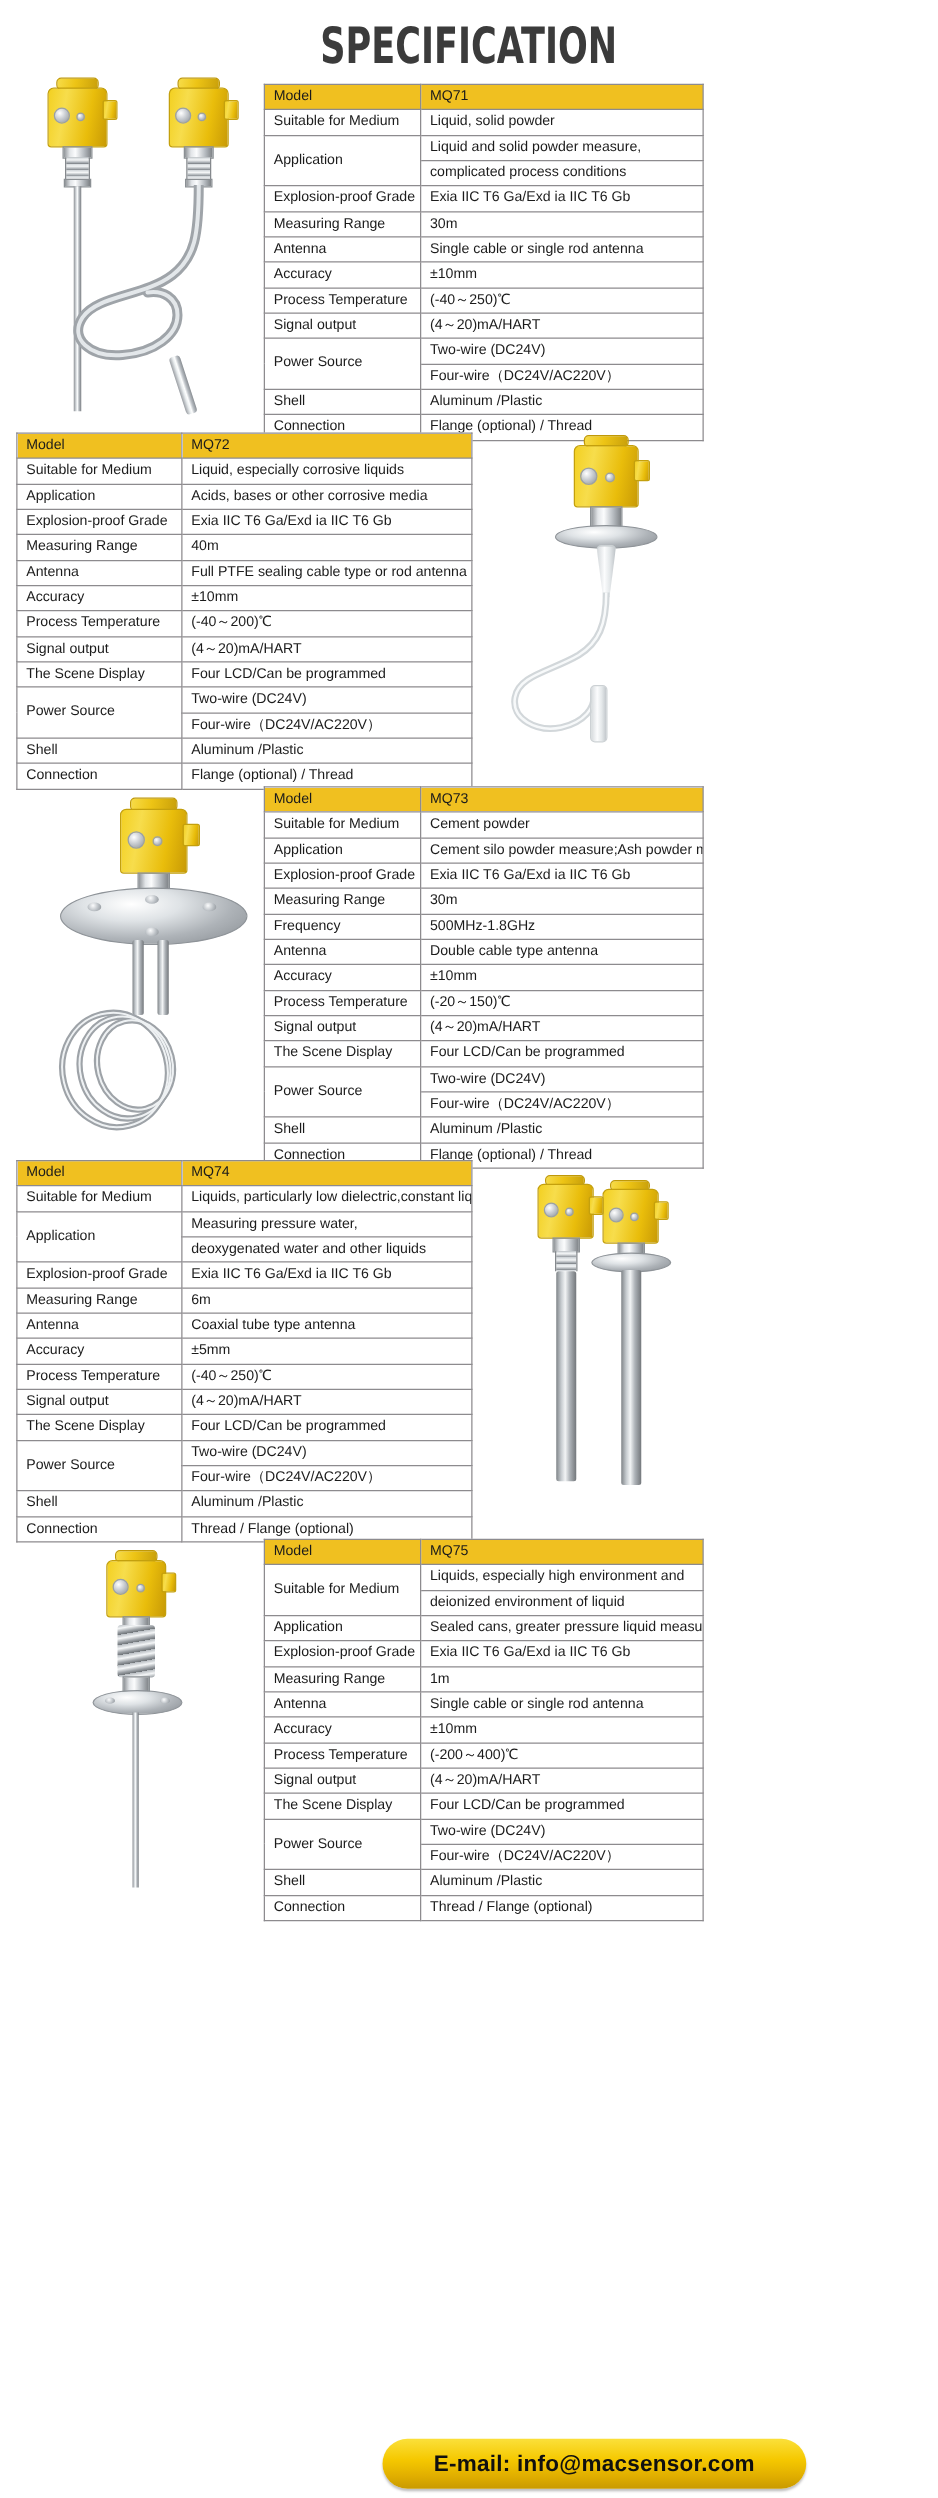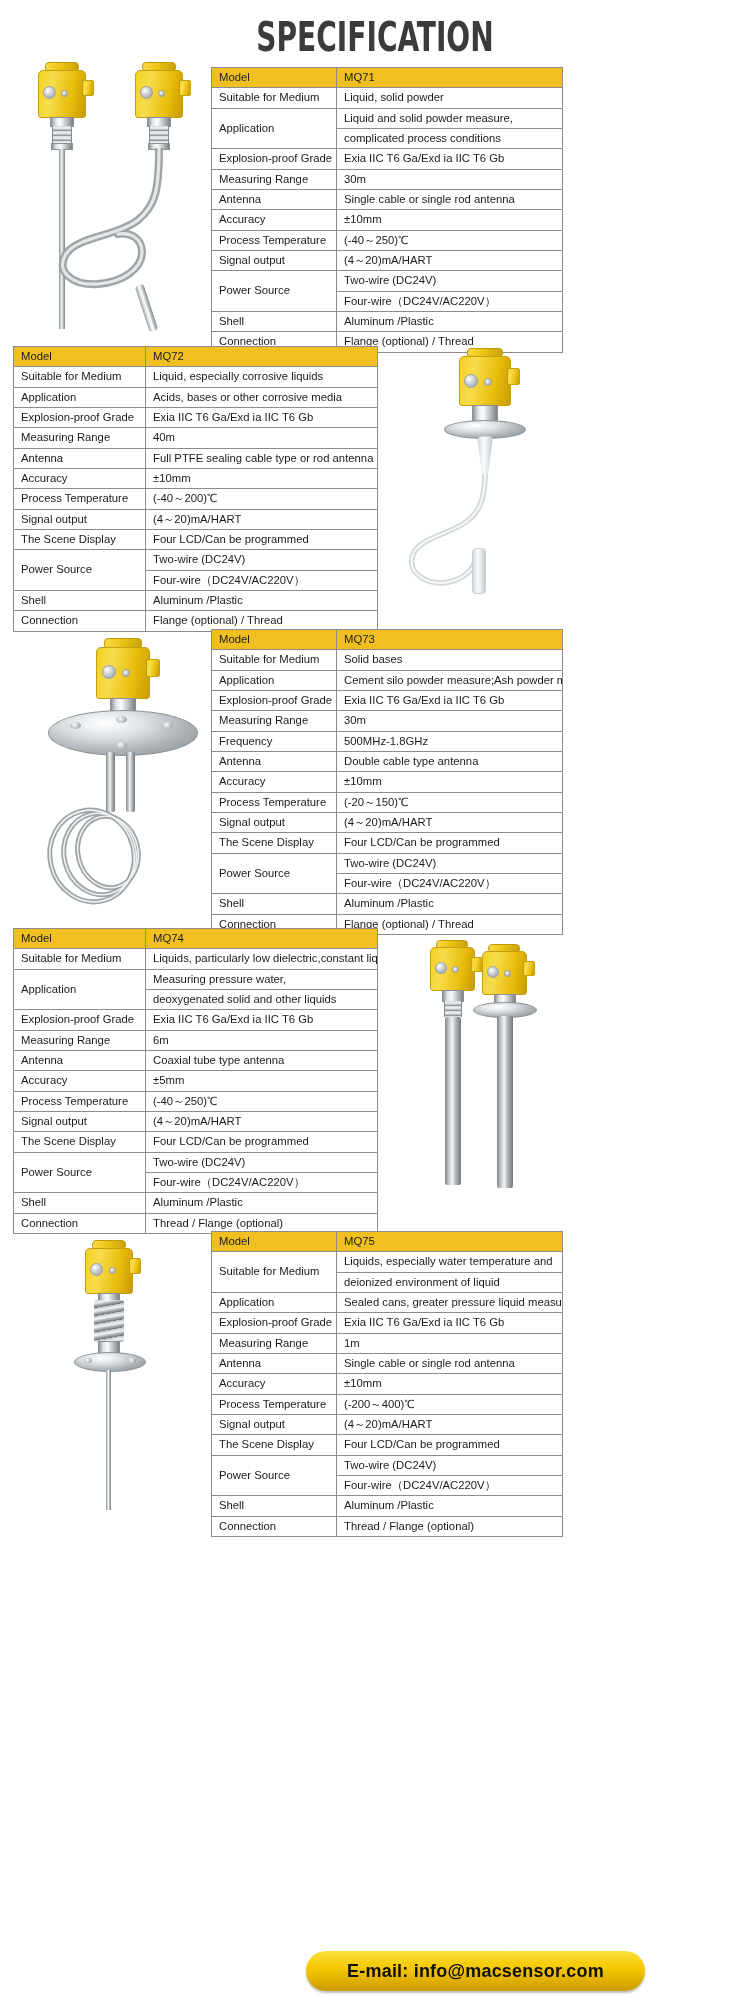--- a/index.html
+++ b/index.html
@@ -354,21 +354,21 @@
 </div>
 
 <table class="spec-table" id="table-mq73">
   <tbody>
       <tr class="hdr">
     <td class="k">Model</td>
     <td class="v">MQ73</td>
   </tr>
   <tr>
     <td class="k">Suitable for Medium</td>
-    <td class="v">Solid bases</td>
+    <td class="v">Cement powder</td>
   </tr>
   <tr>
     <td class="k">Application</td>
     <td class="v">Cement silo powder measure;Ash powder measure</td>
   </tr>
   <tr>
     <td class="k">Explosion-proof Grade</td>
     <td class="v">Exia IIC T6 Ga/Exd ia IIC T6 Gb</td>
   </tr>
   <tr>
@@ -425,21 +425,21 @@
   </tr>
   <tr>
     <td class="k">Suitable for Medium</td>
     <td class="v">Liquids, particularly low dielectric,constant liquid</td>
   </tr>
   <tr>
     <td class="k kspan" rowspan="2">Application</td>
     <td class="v">Measuring pressure water,</td>
   </tr>
   <tr>
-    <td class="v">deoxygenated solid and other liquids</td>
+    <td class="v">deoxygenated water and other liquids</td>
   </tr>
   <tr>
     <td class="k">Explosion-proof Grade</td>
     <td class="v">Exia IIC T6 Ga/Exd ia IIC T6 Gb</td>
   </tr>
   <tr>
     <td class="k">Measuring Range</td>
     <td class="v">6m</td>
   </tr>
   <tr>
@@ -518,21 +518,21 @@
 </div>
 
 <table class="spec-table" id="table-mq75">
   <tbody>
       <tr class="hdr">
     <td class="k">Model</td>
     <td class="v">MQ75</td>
   </tr>
   <tr>
     <td class="k kspan" rowspan="2">Suitable for Medium</td>
-    <td class="v">Liquids, especially water temperature and</td>
+    <td class="v">Liquids, especially high environment and</td>
   </tr>
   <tr>
     <td class="v">deionized environment of liquid</td>
   </tr>
   <tr>
     <td class="k">Application</td>
     <td class="v">Sealed cans, greater pressure liquid measurement</td>
   </tr>
   <tr>
     <td class="k">Explosion-proof Grade</td>

